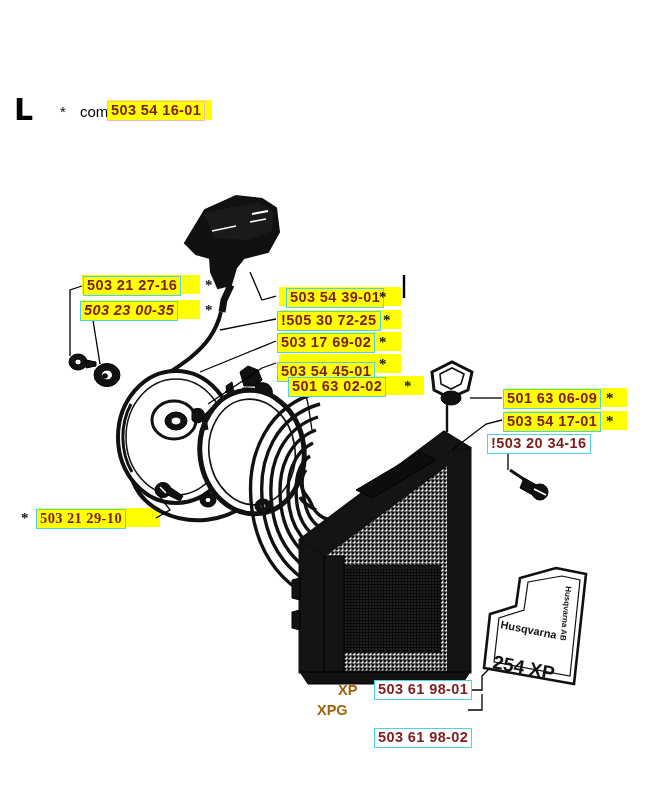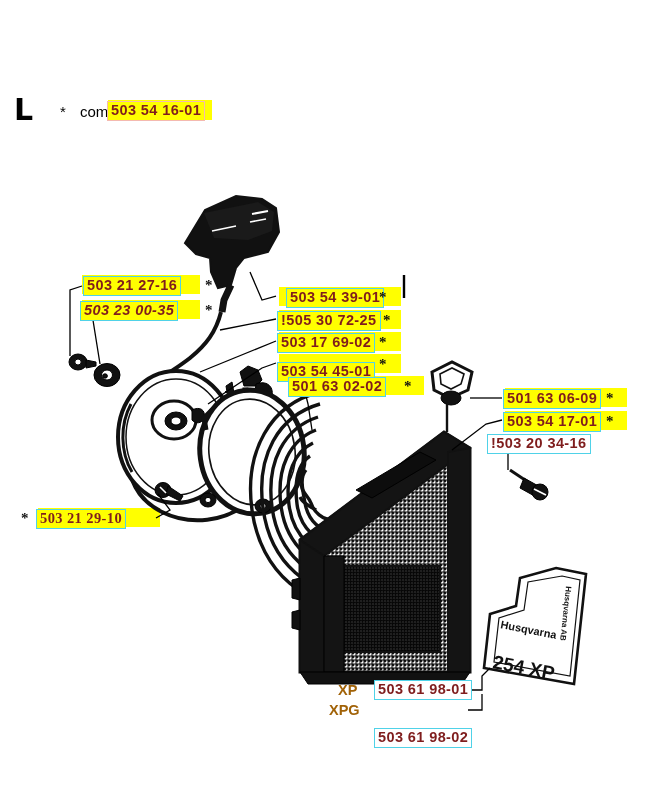--- a/index.html
+++ b/index.html
@@ -258,16 +258,16 @@
 
   <div class="lbl" style="left:487px;top:434px;"><span>!</span><span>503 20 34-16</span></div>
 
   <div class="star" style="left:21px;top:510px;">*</div>
   <div class="bleed" style="left:38px;top:508px;width:122px;height:19px;"></div>
   <div class="lbl hl" style="left:36px;top:509px;font-family:Liberation Serif, serif;">503 21 29-10</div>
 
   <div class="plain" style="left:338px;top:682px;">XP</div>
   <div class="lbl" style="left:374px;top:680px;">503 61 98-01</div>
 
-  <div class="plain" style="left:329px;top:702px;text-align:right;">XPG</div>
+  <div class="plain" style="left:317px;top:702px;text-align:right;">XPG</div>
   <div class="lbl" style="left:374px;top:700px;margin-top:28px;">503 61 98-02</div>
 
 </div>
 
 </body></html>

